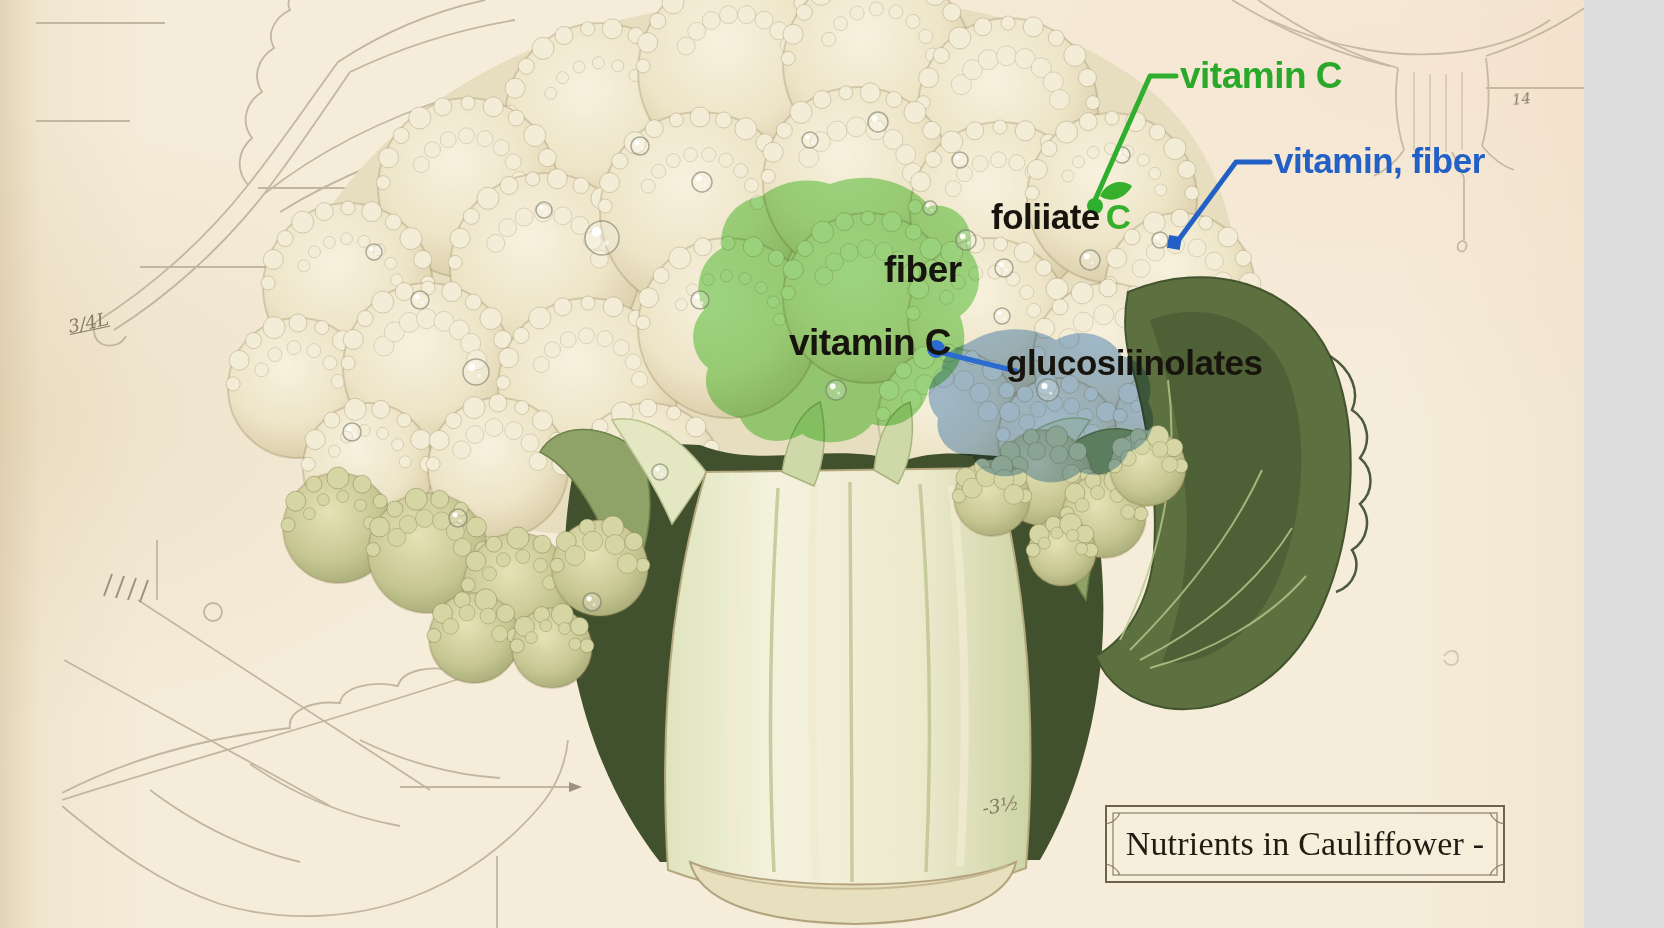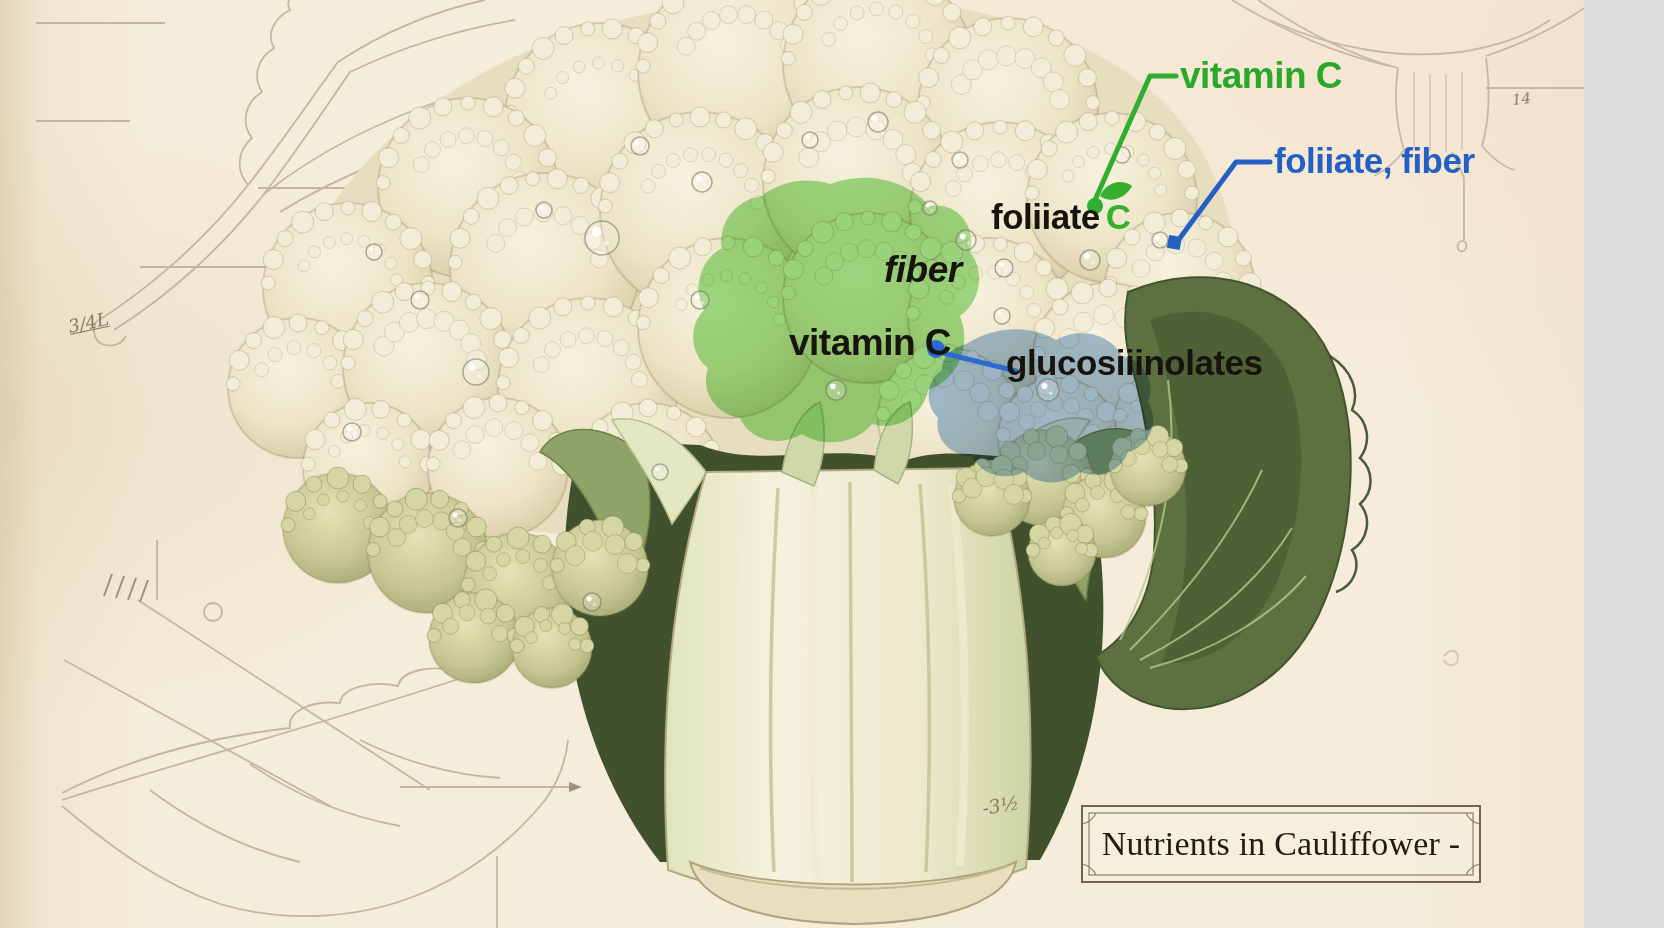--- a/index.html
+++ b/index.html
@@ -13,21 +13,21 @@
     font-family:"Liberation Sans",sans-serif;
   }
   svg.art{position:absolute;left:0;top:0;}
   .lbl{position:absolute;font-weight:bold;line-height:1;white-space:nowrap;letter-spacing:-.5px;}
   .lbl.g{color:#2aa82a;}
   .lbl.b{color:#2360c6;}
   .lbl.k{color:#17140e;}
   .lbl .cgreen{color:#36b02c;margin-left:6px;}
   .scribble{position:absolute;font-family:"DejaVu Serif",serif;font-style:italic;color:#857a63;line-height:1;}
   .u{text-decoration:underline;}
-  .tbox{position:absolute;left:1080px;top:804px;width:402px;height:80px;background:rgba(246,238,220,.85);}
+  .tbox{position:absolute;left:1104px;top:804px;width:402px;height:80px;background:rgba(246,238,220,.85);}
   .tbox .frame{position:absolute;inset:0;}
   .tbox .txt{
     position:absolute;inset:0;display:flex;align-items:center;justify-content:center;
     font-family:"Liberation Serif",serif;font-size:34px;color:#211c12;letter-spacing:.2px;
   }
 </style>
 </head>
 <body>
 
 <div class="stage">
@@ -846,27 +846,27 @@
       <path d="M1100,196 C1106,182 1122,178 1132,186 C1126,198 1110,204 1100,196 Z" fill="#36b02c"></path>
       <polyline points="1270,162 1236,162 1177,242" fill="none" stroke="#2360c6" stroke-width="5" stroke-linejoin="round" stroke-linecap="round"></polyline>
       <rect x="1168" y="236" width="13" height="13" fill="#2360c6" transform="rotate(10 1174 242)"></rect>
       <circle cx="936" cy="349" r="9" fill="#2b6bd0"></circle>
       <line x1="943" y1="353" x2="1016" y2="371" stroke="#2b6bd0" stroke-width="5" stroke-linecap="round"></line>
     </g>
   </svg>
 
   <div class="lbl g" style="left:1180px;top:57px;font-size:37px;">vitamin C</div>
 
-  <div class="lbl b" style="left:1274px;top:143px;font-size:35px;">foliiate, fiber</div>
+  <div class="lbl b" style="left:1274px;top:143px;font-size:35px;">vitamin, fiber</div>
 
   <div class="lbl k" style="left:991px;top:199px;font-size:35px;">
     <span>foliiate</span><span class="cgreen">C</span>
   </div>
 
-  <div class="lbl k" style="left:884px;top:251px;font-size:37px;font-style:italic;">fiber</div>
+  <div class="lbl k" style="left:884px;top:251px;font-size:37px;">fiber</div>
 
   <div class="lbl k" style="left:789px;top:324px;font-size:37px;">vitamin C</div>
 
   <div class="lbl k" style="left:1006px;top:345px;font-size:35px;">glucosiiinolates</div>
 
   <div class="scribble u" style="left:68px;top:314px;font-size:18px;transform:rotate(-12deg);">3/4L</div>
   <div class="scribble" style="left:982px;top:796px;font-size:19px;transform:rotate(-10deg);">-3½</div>
   <div class="scribble" style="left:1512px;top:92px;font-size:15px;transform:rotate(-6deg);">14</div>
 
   <div class="tbox">

